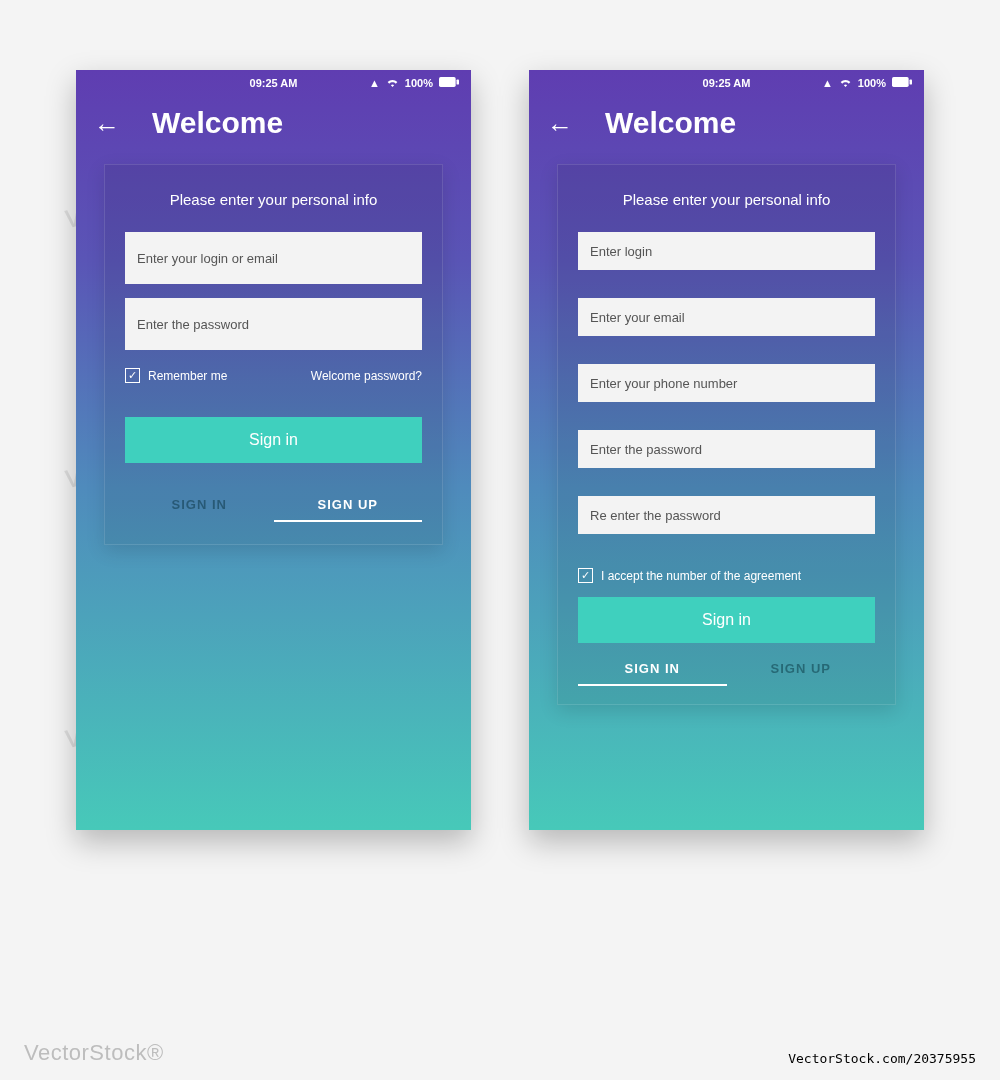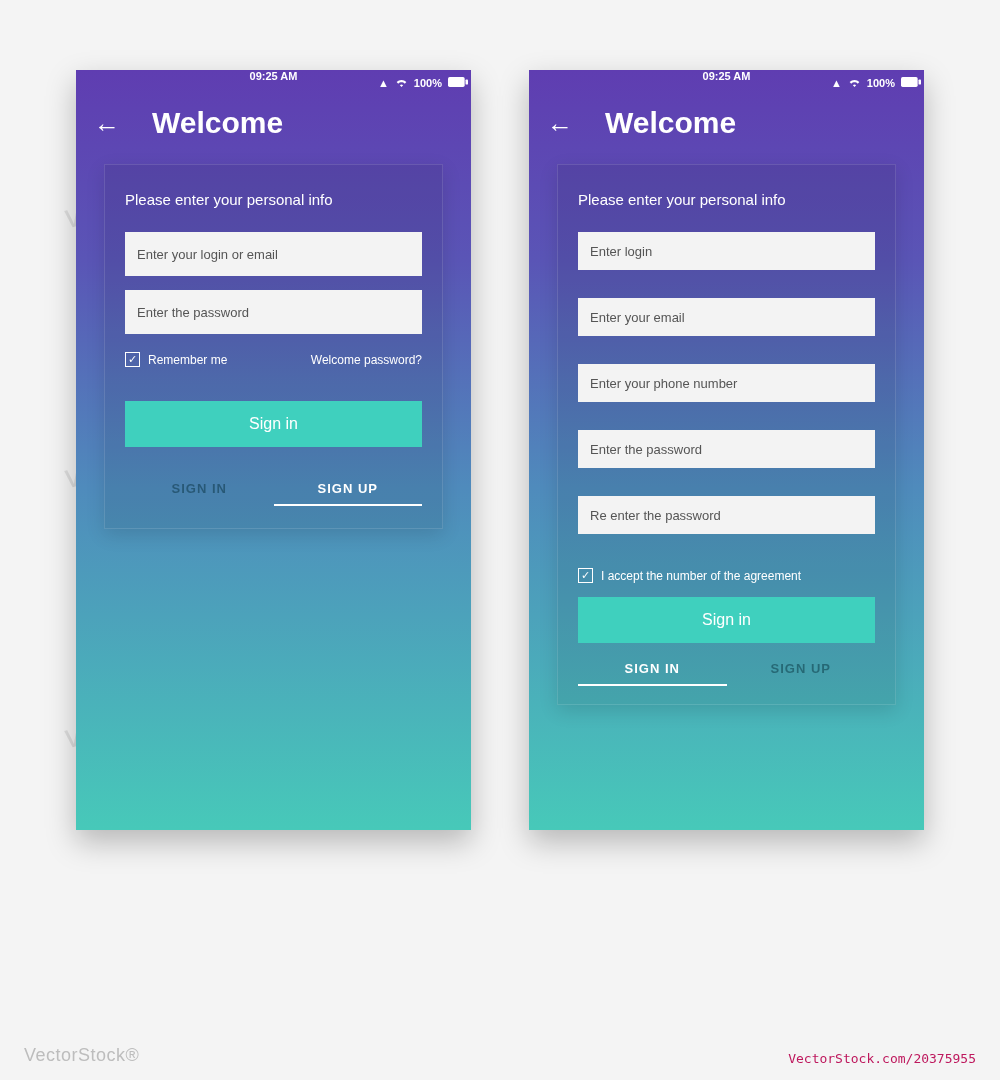--- a/index.html
+++ b/index.html
@@ -30,22 +30,23 @@
     width: 395px;
     height: 760px;
     background: linear-gradient(180deg, #5f3db1 0%, #5a55b6 25%, #4f8bbc 55%, #47c9b9 100%);
     box-shadow: 0 12px 28px rgba(0,0,0,0.25);
     position: relative;
     overflow: hidden;
   }
   .status-bar {
     height: 26px;
     display: flex;
+    align-items: center;
     justify-content: space-between;
-    padding: 0 3px;
+    padding: 0 12px;
     color: #fff;
     font-size: 11px;
     font-weight: 600;
   }
   .status-left, .status-right { display: flex; align-items: center; gap: 6px; }
   .status-center { position: absolute; left: 0; right: 0; text-align: center; font-size: 11px; }
   .header {
     display: flex;
     align-items: center;
     padding: 10px 18px 16px 18px;
@@ -56,27 +57,27 @@
   .card {
     margin: 8px 28px 0 28px;
     background: rgba(0,0,0,0.08);
     border: 1px solid rgba(255,255,255,0.12);
     padding: 26px 20px 22px 20px;
     box-shadow: 0 6px 18px rgba(0,0,0,0.12);
   }
   .subtitle {
     color: #fff;
     font-size: 15px;
-    text-align: left;
+    text-align: center;
     margin-bottom: 24px;
     filter: blur(0.3px);
   }
   .field {
     width: 100%;
-    height: 44px;
+    height: 52px;
     background: #f3f3f3;
     border: none;
     padding: 0 12px;
     font-size: 13px;
     color: #333;
     margin-bottom: 14px;
     filter: blur(0.3px);
   }
   .field::placeholder { color: #555; }
   .row {
@@ -129,22 +130,22 @@
   .footer {
     position: absolute;
     left: 0; right: 0; bottom: 14px;
     display: flex;
     justify-content: space-between;
     align-items: flex-end;
     padding: 0 24px;
     font-size: 14px;
     color: #bdbdbd;
   }
-  .footer .brand { font-size: 18px; font-weight: 500; letter-spacing: 0.5px; text-align: right; }
-  .footer .imgid { font-family: monospace; color: #be185d; font-size: 13px; }
+  .footer .brand { font-size: 22px; font-weight: 500; letter-spacing: 0.5px; text-align: right; }
+  .footer .imgid { font-family: monospace; color: #000000; font-size: 13px; }
 </style>
 </head>
 <body>
 
 <div class="watermark" style="top:170px;left:60px">vectorstock</div>
 <div class="watermark" style="top:170px;left:560px">vectorstock</div>
 <div class="watermark" style="top:430px;left:60px">vectorstock</div>
 <div class="watermark" style="top:430px;left:560px">vectorstock</div>
 <div class="watermark" style="top:690px;left:60px">vectorstock</div>
 <div class="watermark" style="top:690px;left:560px">vectorstock</div>

